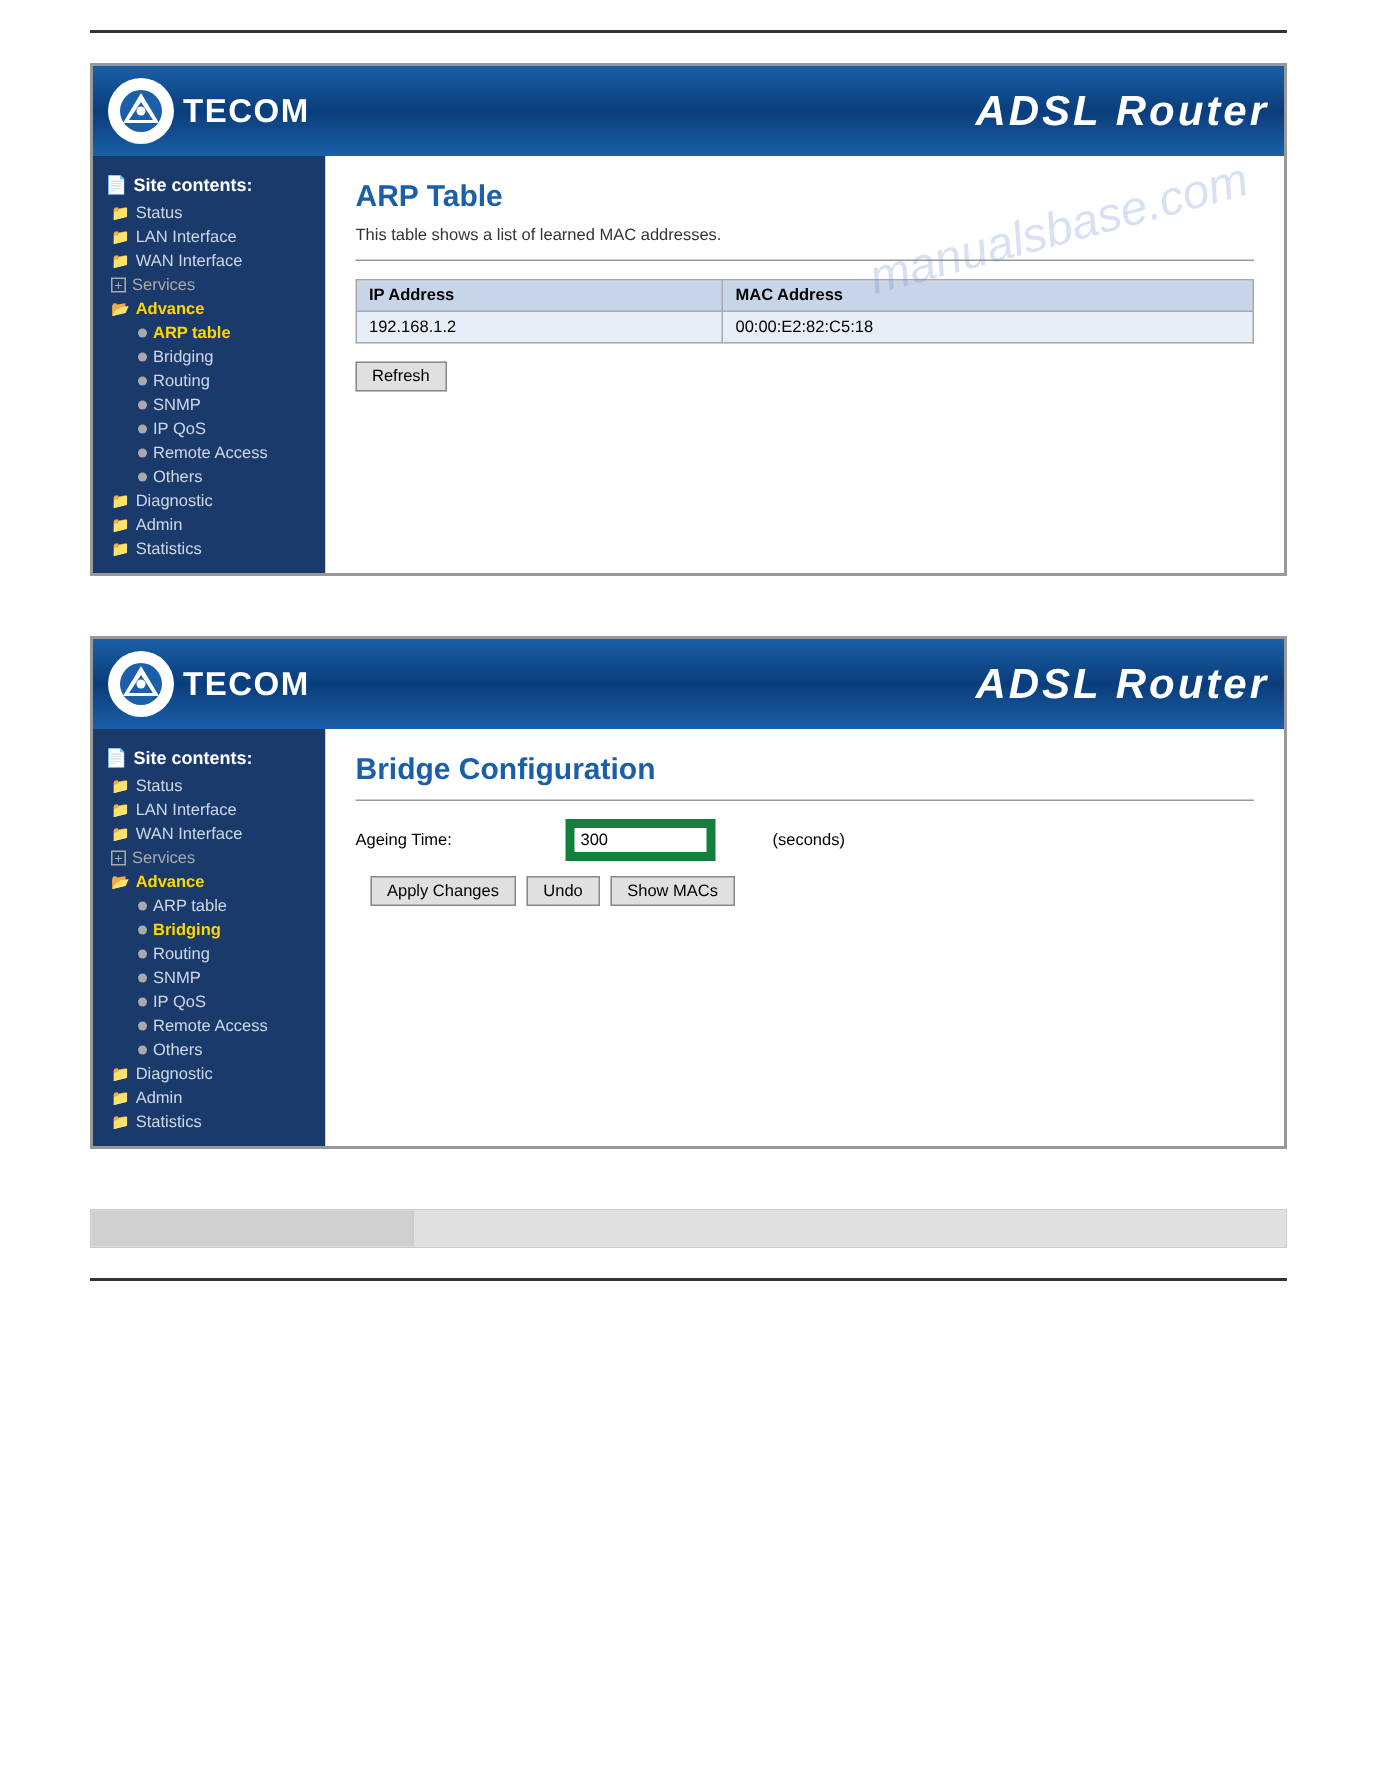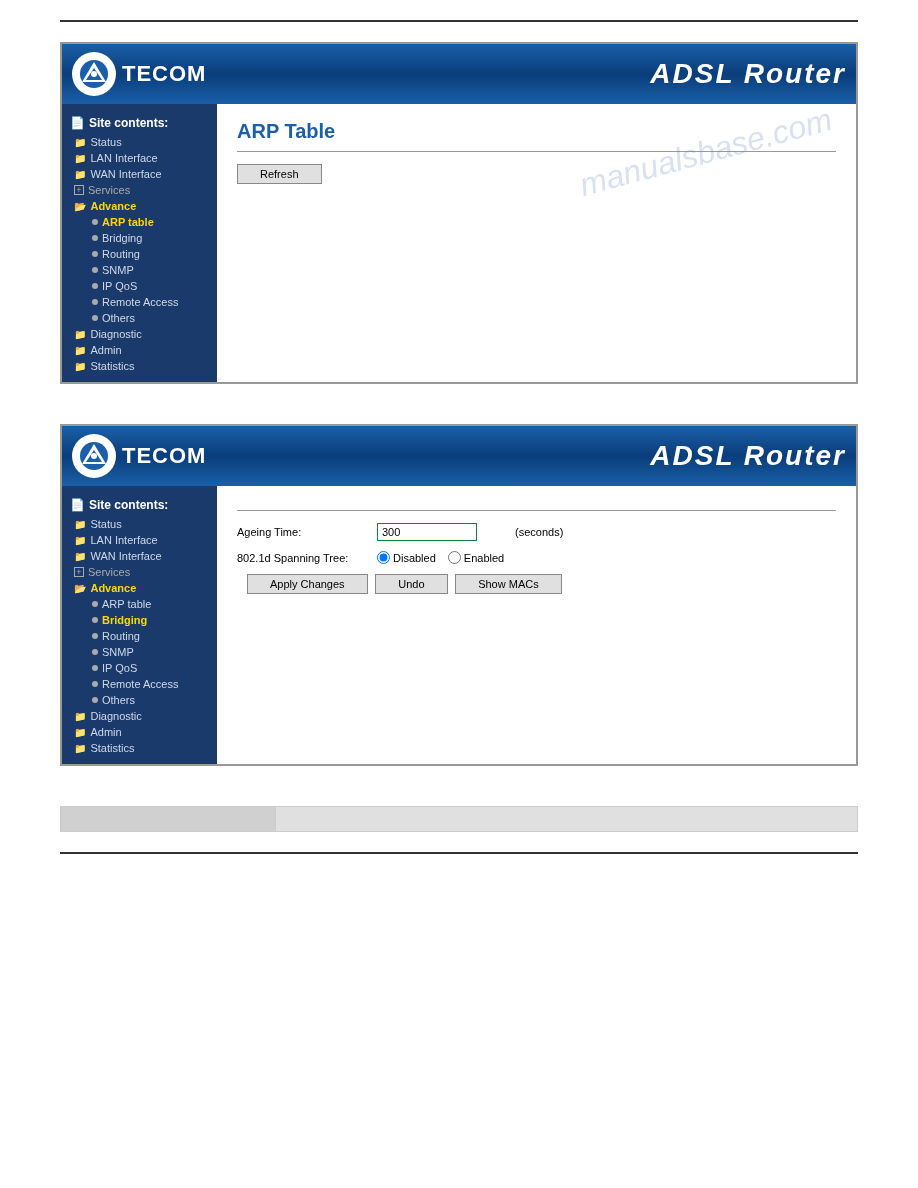--- a/index.html
+++ b/index.html
@@ -209,42 +209,42 @@
       background: #e8eef8;
       padding: 4px 8px;
       font-size: 11px;
       border: 1px solid #aaa;
     }
 
     
     .btn {
       background: #e0e0e0;
       border: 1px solid #888;
-      padding: 3px 22px;
+      padding: 3px 10px;
       font-size: 11px;
       cursor: pointer;
       margin-right: 4px;
     }
 
     
     .form-row {
       display: flex;
       align-items: center;
       margin-bottom: 10px;
       gap: 10px;
     }
 
     .form-label {
       font-size: 11px;
       font-weight: normal;
       min-width: 130px;
     }
 
     .form-input {
-      border: 1px solid #15803d;
+      border: 6px solid #15803d;
       padding: 2px 4px;
       font-size: 11px;
       width: 100px;
     }
 
     .form-unit {
       font-size: 11px;
       margin-left: 28px;
     }
 
@@ -375,22 +375,37 @@
         </div>
         <div class="sidebar-folder">
           <span class="folder-icon">📁</span>
           <span>Statistics</span>
         </div>
       </div>
 
       <div class="main-content content-area">
         <div style="position:absolute;top:30px;right:20px;opacity:0.25;font-size:32px;font-style:italic;color:#6688cc;transform:rotate(-15deg);pointer-events:none;">manualsbase.com</div>
         <h2 class="page-title">ARP Table</h2>
+        <p class="page-desc">This table shows a list of learned MAC addresses.</p>
         <hr class="divider">
 
+        <table class="arp-table">
+          <thead>
+            <tr>
+              <th>IP Address</th>
+              <th>MAC Address</th>
+            </tr>
+          </thead>
+          <tbody>
+            <tr>
+              <td>192.168.1.2</td>
+              <td>00:00:E2:82:C5:18</td>
+            </tr>
+          </tbody>
+        </table>
 
         <button class="btn">Refresh</button>
       </div>
     </div>
   </div>
 
   <div class="router-panel">
 
     <div class="router-header">
       <div class="logo-area">
@@ -471,41 +486,29 @@
           <span class="folder-icon">📁</span>
           <span>Admin</span>
         </div>
         <div class="sidebar-folder">
           <span class="folder-icon">📁</span>
           <span>Statistics</span>
         </div>
       </div>
 
       <div class="main-content content-area">
+        <h2 class="page-title">Bridge Configuration</h2>
         <hr class="divider">
 
         <div class="form-row">
           <label class="form-label">Ageing Time:</label>
           <input type="text" class="form-input" value="300" style="">
           <span class="form-unit">(seconds)</span>
         </div>
 
-        <div class="form-row">
-          <label class="form-label">802.1d Spanning Tree:</label>
-          <div class="radio-group">
-            <label class="radio-label">
-              <input type="radio" name="spanning" value="disabled" checked="" style="">
-              <span>Disabled</span>
-            </label>
-            <label class="radio-label">
-              <input type="radio" name="spanning" value="enabled" style="">
-              <span>Enabled</span>
-            </label>
-          </div>
-        </div>
 
         <div style="margin-top:8px;margin-left:10px;">
           <button class="btn">Apply Changes</button>
           <button class="btn">Undo</button>
           <button class="btn">Show MACs</button>
         </div>
       </div>
     </div>
   </div>
 

